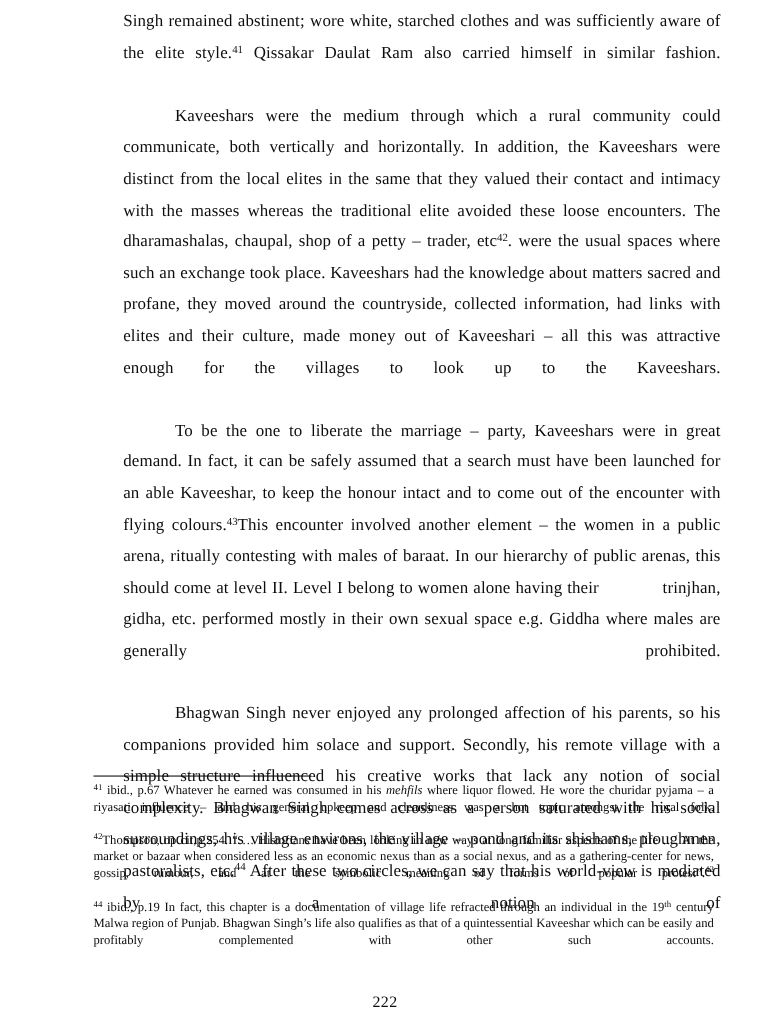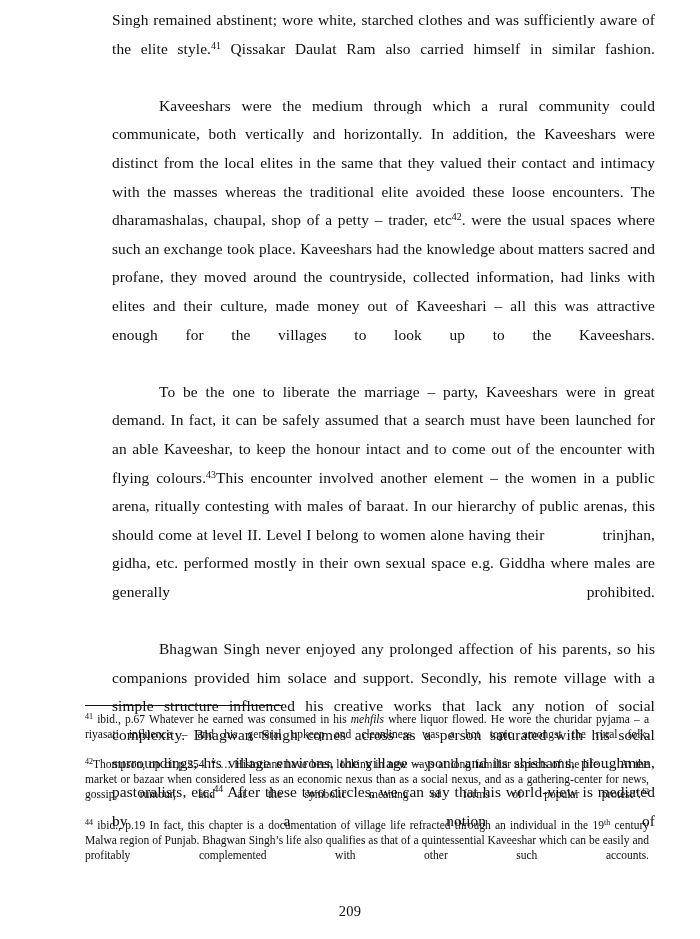--- a/index.html
+++ b/index.html
@@ -130,15 +130,15 @@
   </div>
 
   <div class="fn-rule"></div>
 
   <div class="footnotes">
     <p class="fnote"><sup>41</sup> ibid., p.67 Whatever he earned was consumed in his <em>mehfils</em> where liquor flowed. He wore the churidar pyjama – a riyasati influence – and his general upkeep and cleanliness was a hot topic amongst the rural folk.</p>
     <p class="fnote"><sup>42</sup>Thompson, op cit,p.254. “…. Historians have been looking in new ways at long familiar aspects of the life …. At the market or bazaar when considered less as an economic nexus than as a social nexus, and as a gathering-center for news, gossip, rumour, and at the symbolic meaning of forms of popular protest”.<sup>42</sup></p>
     <p class="fnote"><sup>44</sup> ibid., p.19 In fact, this chapter is a documentation of village life refracted through an individual in the 19<sup>th</sup> century Malwa region of Punjab. Bhagwan Singh’s life also qualifies as that of a quintessential Kaveeshar which can be easily and profitably complemented with other such accounts.</p>
   </div>
 
-  <div class="page-number">209</div>
+  <div class="page-number">222</div>
 
 </div>
 
 </body></html>

